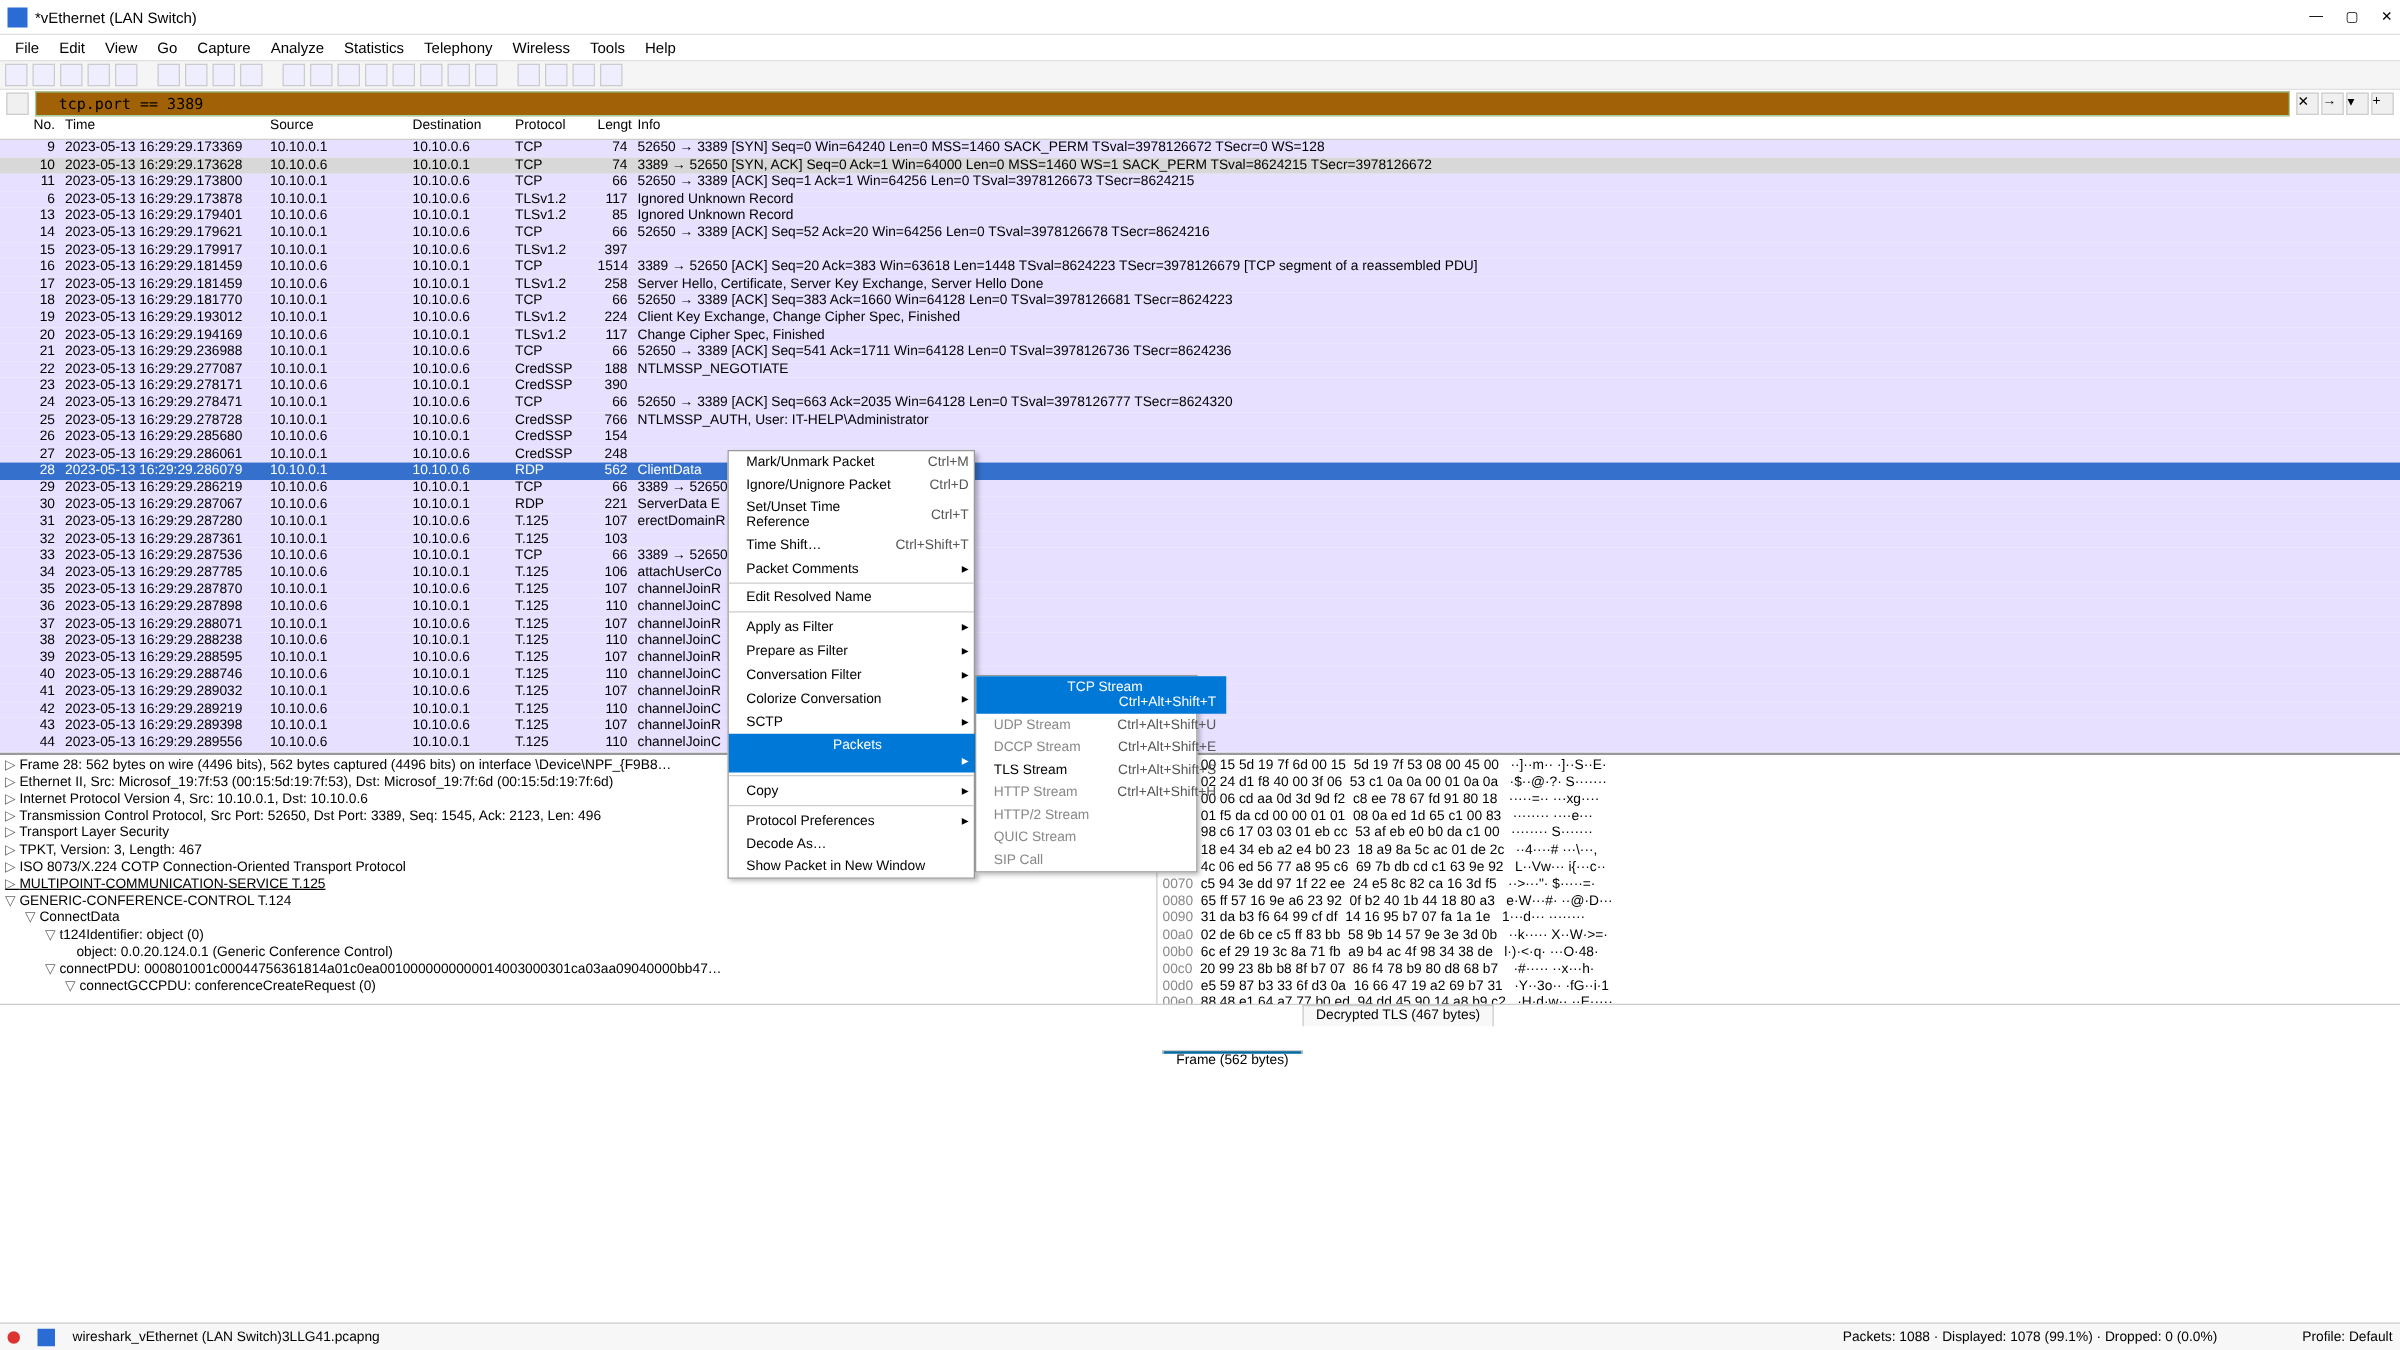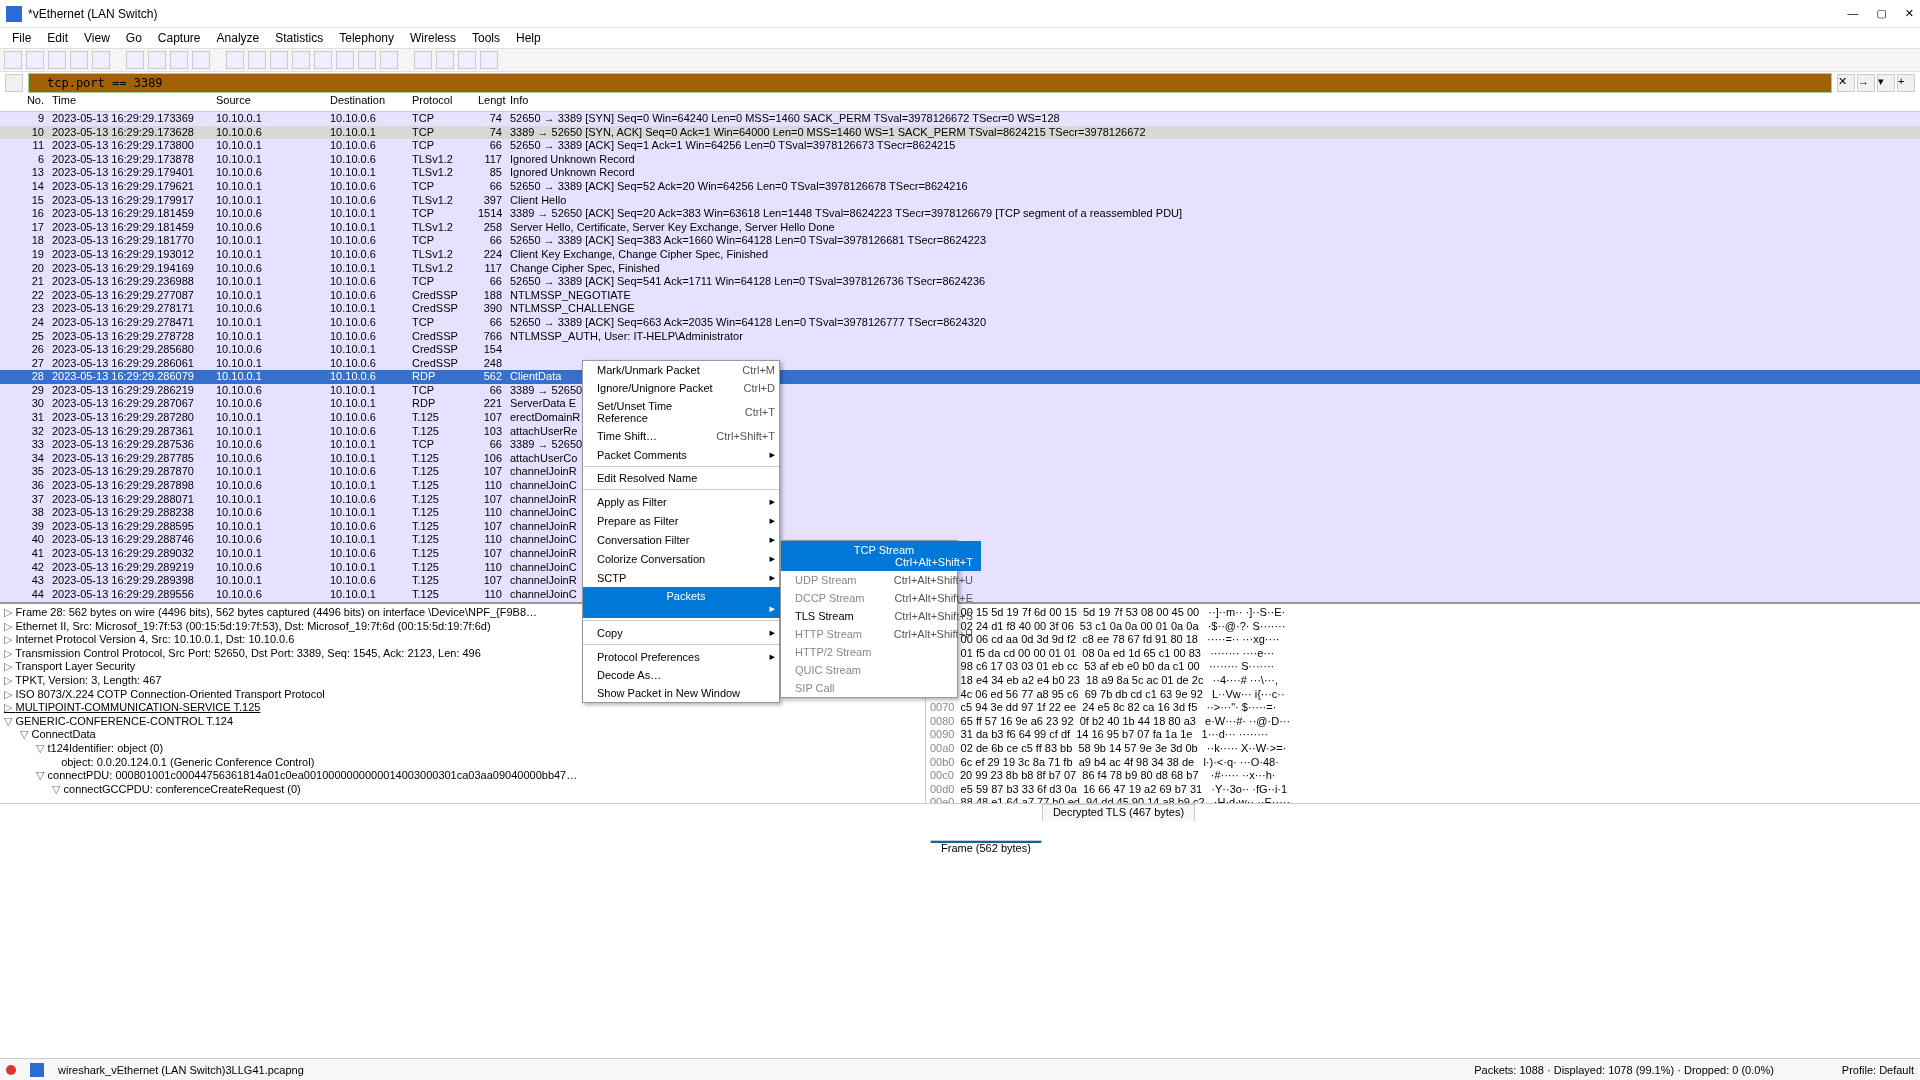--- a/index.html
+++ b/index.html
@@ -195,21 +195,20 @@
         <div class="c-len">66</div>
         <div class="c-info">52650 → 3389 [ACK] Seq=52 Ack=20 Win=64256 Len=0 TSval=3978126678 TSecr=8624216</div>
       </div>
       <div class="pl-row bg-purple">
         <div class="c-no">15</div>
         <div class="c-time">2023-05-13 16:29:29.179917</div>
         <div class="c-src">10.10.0.1</div>
         <div class="c-dst">10.10.0.6</div>
         <div class="c-proto">TLSv1.2</div>
         <div class="c-len">397</div>
-        <div class="c-info">Client Hello</div>
       </div>
       <div class="pl-row bg-purple">
         <div class="c-no">16</div>
         <div class="c-time">2023-05-13 16:29:29.181459</div>
         <div class="c-src">10.10.0.6</div>
         <div class="c-dst">10.10.0.1</div>
         <div class="c-proto">TCP</div>
         <div class="c-len">1514</div>
         <div class="c-info">3389 → 52650 [ACK] Seq=20 Ack=383 Win=63618 Len=1448 TSval=8624223 TSecr=3978126679 [TCP segment of a reassembled PDU]</div>
       </div>
@@ -267,21 +266,20 @@
         <div class="c-len">188</div>
         <div class="c-info">NTLMSSP_NEGOTIATE</div>
       </div>
       <div class="pl-row bg-purple">
         <div class="c-no">23</div>
         <div class="c-time">2023-05-13 16:29:29.278171</div>
         <div class="c-src">10.10.0.6</div>
         <div class="c-dst">10.10.0.1</div>
         <div class="c-proto">CredSSP</div>
         <div class="c-len">390</div>
-        <div class="c-info">NTLMSSP_CHALLENGE</div>
       </div>
       <div class="pl-row bg-purple">
         <div class="c-no">24</div>
         <div class="c-time">2023-05-13 16:29:29.278471</div>
         <div class="c-src">10.10.0.1</div>
         <div class="c-dst">10.10.0.6</div>
         <div class="c-proto">TCP</div>
         <div class="c-len">66</div>
         <div class="c-info">52650 → 3389 [ACK] Seq=663 Ack=2035 Win=64128 Len=0 TSval=3978126777 TSecr=8624320</div>
       </div>
@@ -348,21 +346,20 @@
         <div class="c-len">107</div>
         <div class="c-info">erectDomainR</div>
       </div>
       <div class="pl-row bg-purple">
         <div class="c-no">32</div>
         <div class="c-time">2023-05-13 16:29:29.287361</div>
         <div class="c-src">10.10.0.1</div>
         <div class="c-dst">10.10.0.6</div>
         <div class="c-proto">T.125</div>
         <div class="c-len">103</div>
-        <div class="c-info">attachUserRe</div>
       </div>
       <div class="pl-row bg-purple">
         <div class="c-no">33</div>
         <div class="c-time">2023-05-13 16:29:29.287536</div>
         <div class="c-src">10.10.0.6</div>
         <div class="c-dst">10.10.0.1</div>
         <div class="c-proto">TCP</div>
         <div class="c-len">66</div>
         <div class="c-info">3389 → 52650                                        0 TSval=8624329 TSecr=3978126786</div>
       </div>

